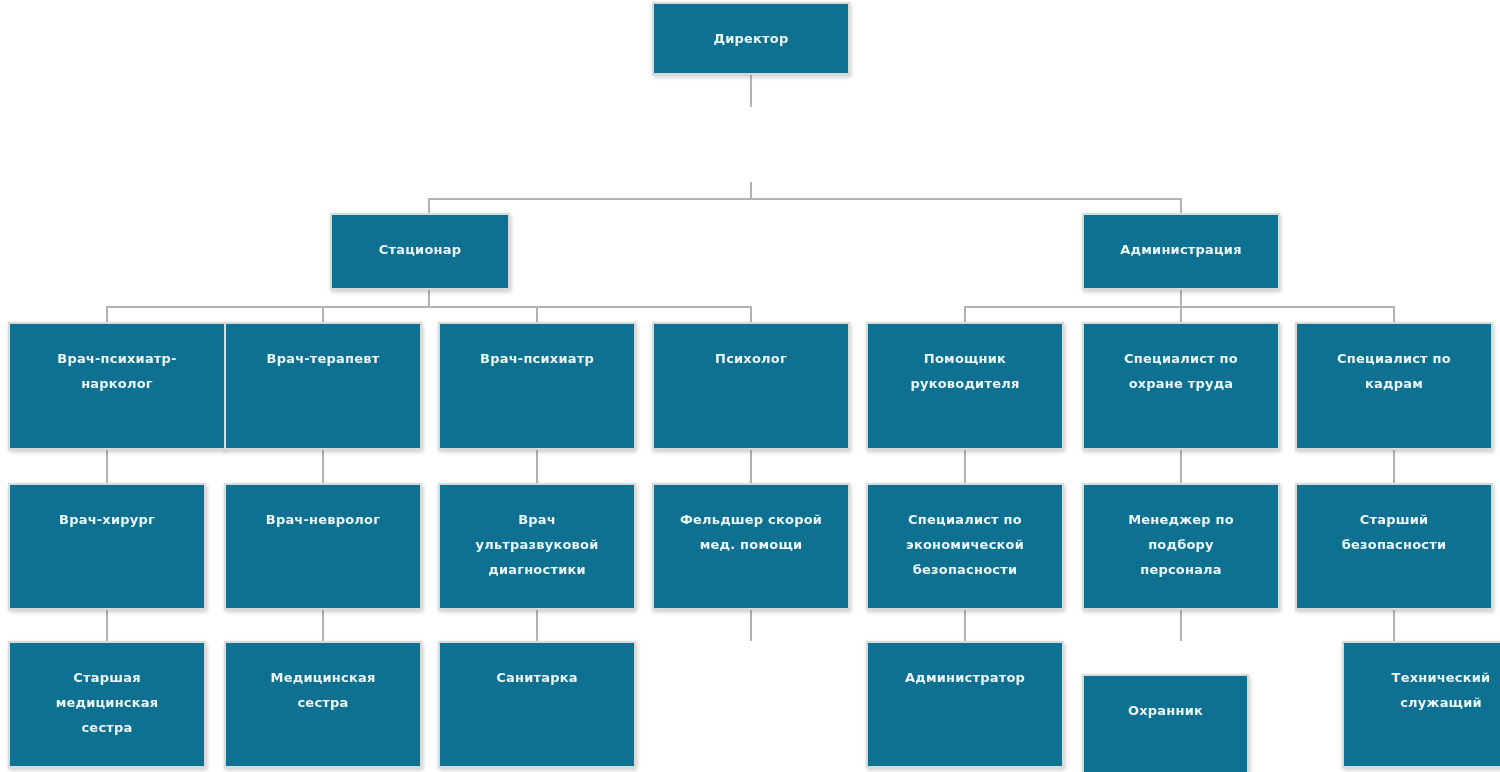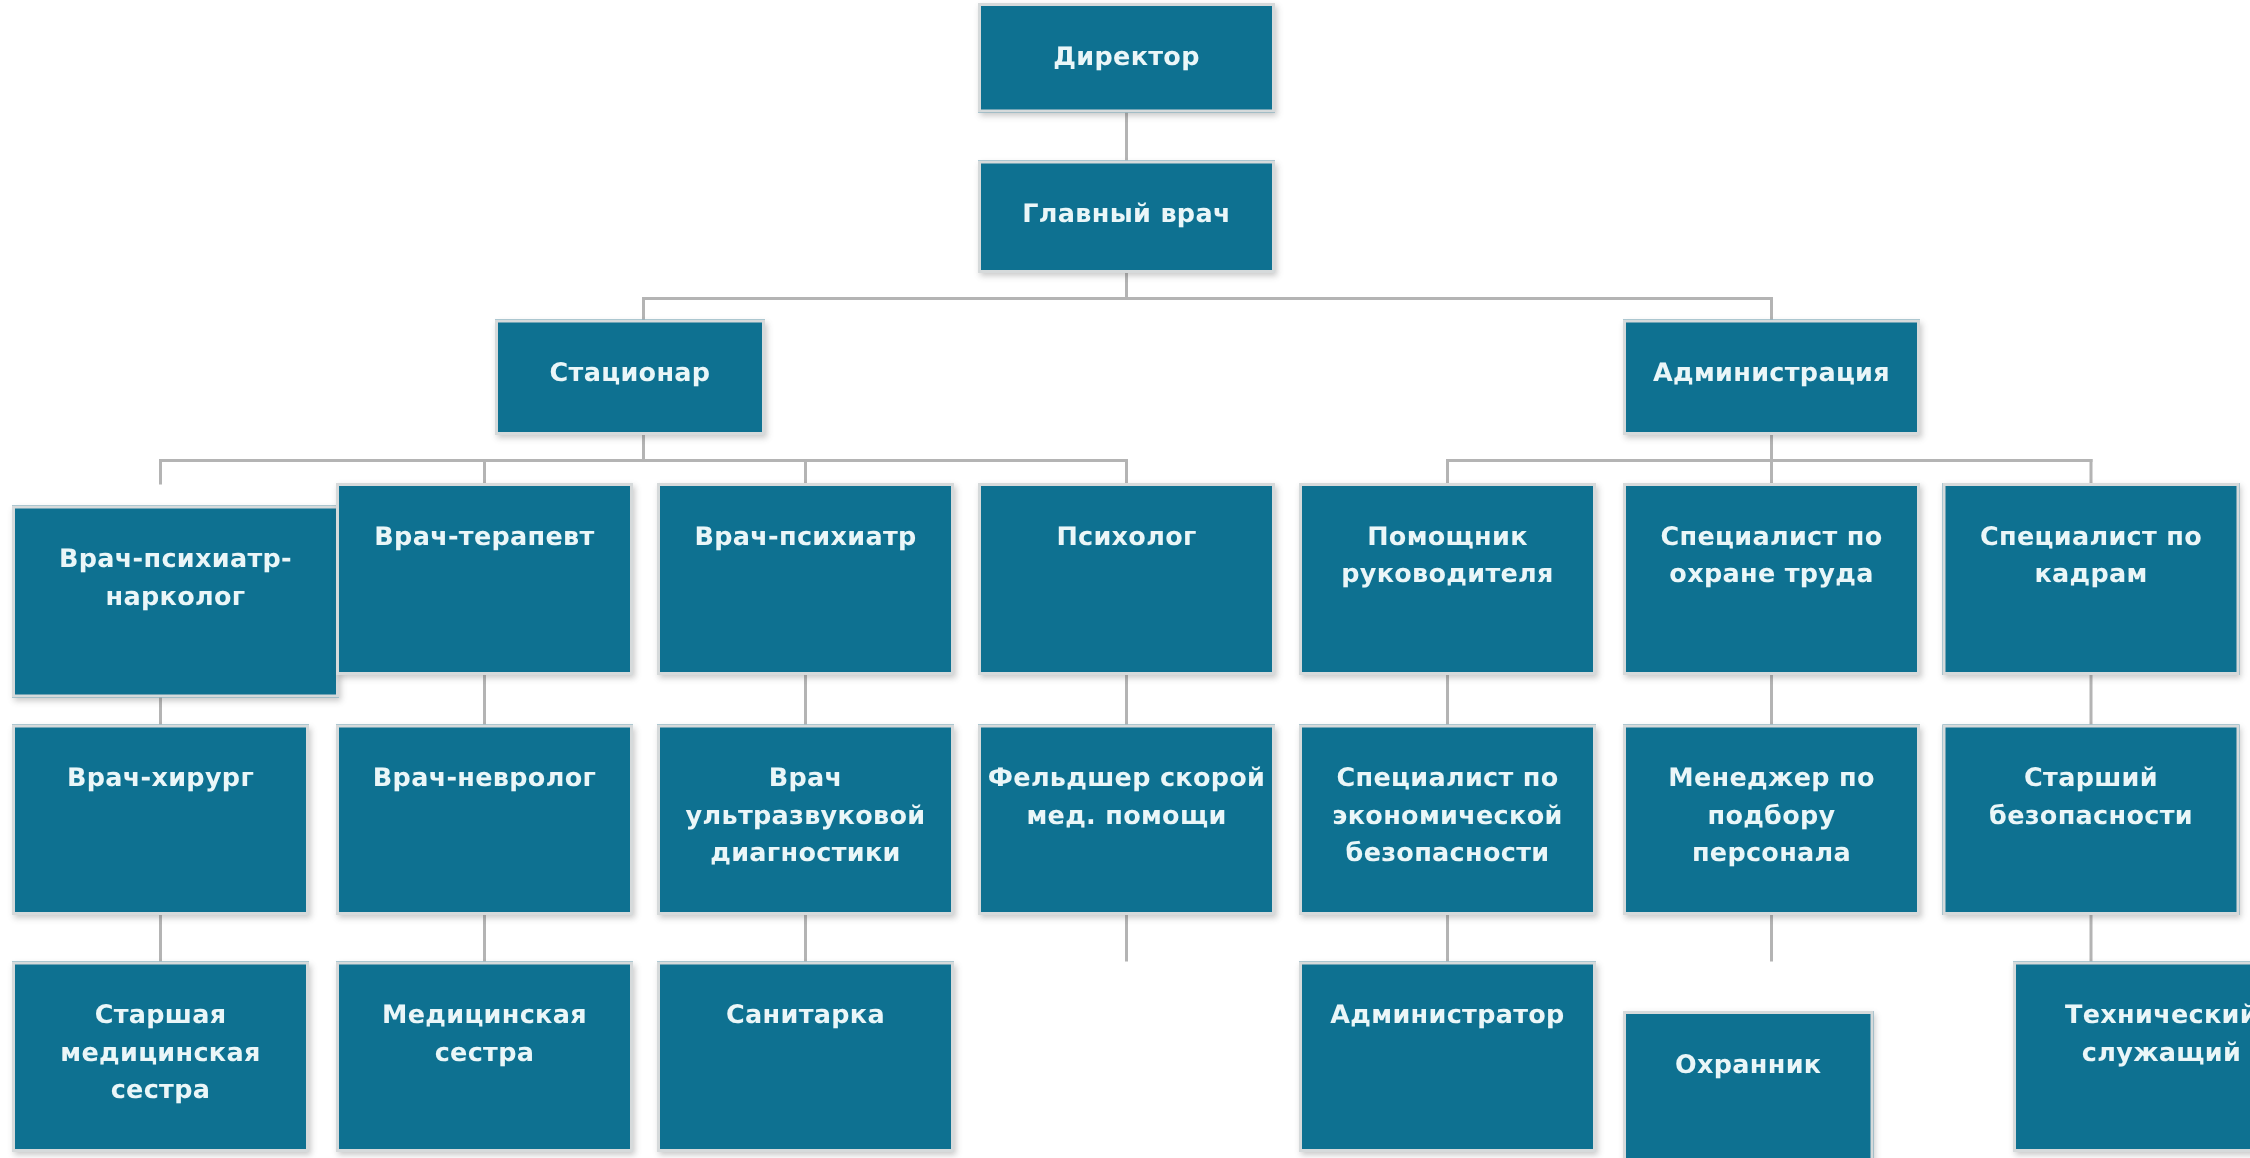--- a/index.html
+++ b/index.html
@@ -18,21 +18,21 @@
     border: 2px solid var(--node-border, #d6dadb);
     box-shadow: 1px 2px 4px rgba(80,80,80,0.30);
     text-align: center;
     padding-top: 22px;
   }
   .node .label {
     display: block;
     white-space: pre-line;
     color: var(--node-text, #eaf6f8);
     font-weight: bold;
-    font-size: 17px;
+    font-size: 13px;
     line-height: 25px;
     letter-spacing: 0.2px;
   }
   .line {
     position: absolute;
     background: var(--connector, #b4b4b4);
   }
   .line.v { width: 2px; }
   .line.h { height: 2px; }
 </style>
@@ -73,32 +73,29 @@
   <div class="line v" style="left:536px;top:610px;height:31px"></div>
   <div class="line v" style="left:750px;top:610px;height:31px"></div>
   <div class="line v" style="left:964px;top:610px;height:31px"></div>
   <div class="line v" style="left:1180px;top:610px;height:31px"></div>
   <div class="line v" style="left:1393px;top:610px;height:31px"></div>
 
   <div class="node" style="left:652px;top:2px;width:198px;height:73px">
     <span class="label">Директор</span>
   </div>
 
-  <div class="node" style="left:652px;top:107px;width:198px;height:75px">
-    <span class="label">Главный врач</span>
-  </div>
 
   <div class="node" style="left:330px;top:213px;width:180px;height:77px">
     <span class="label">Стационар</span>
   </div>
   <div class="node" style="left:1082px;top:213px;width:198px;height:77px">
     <span class="label">Администрация</span>
   </div>
 
-  <div class="node" style="left:8px;top:337px;width:218px;height:128px">
+  <div class="node" style="left:8px;top:322px;width:218px;height:128px">
     <span class="label">Врач-психиатр-
 нарколог</span>
   </div>
   <div class="node" style="left:224px;top:322px;width:198px;height:128px">
     <span class="label">Врач-терапевт</span>
   </div>
   <div class="node" style="left:438px;top:322px;width:198px;height:128px">
     <span class="label">Врач-психиатр</span>
   </div>
   <div class="node" style="left:652px;top:322px;width:198px;height:128px">

